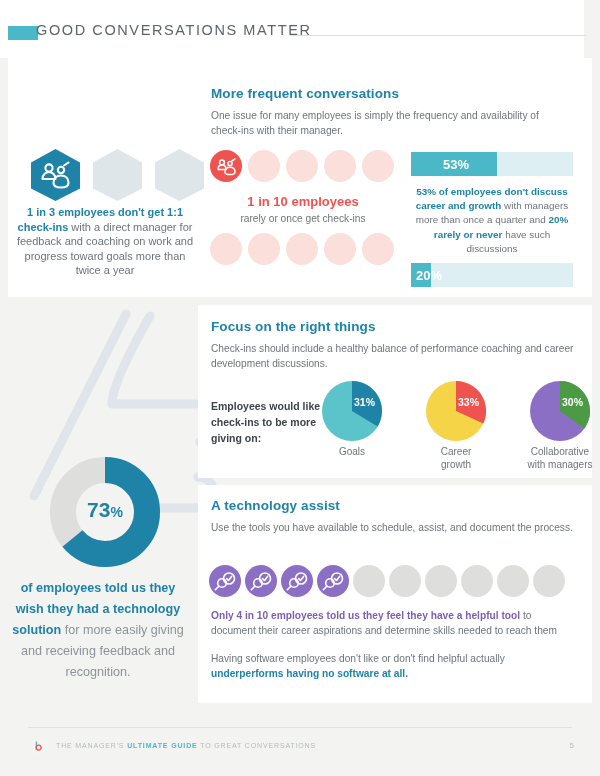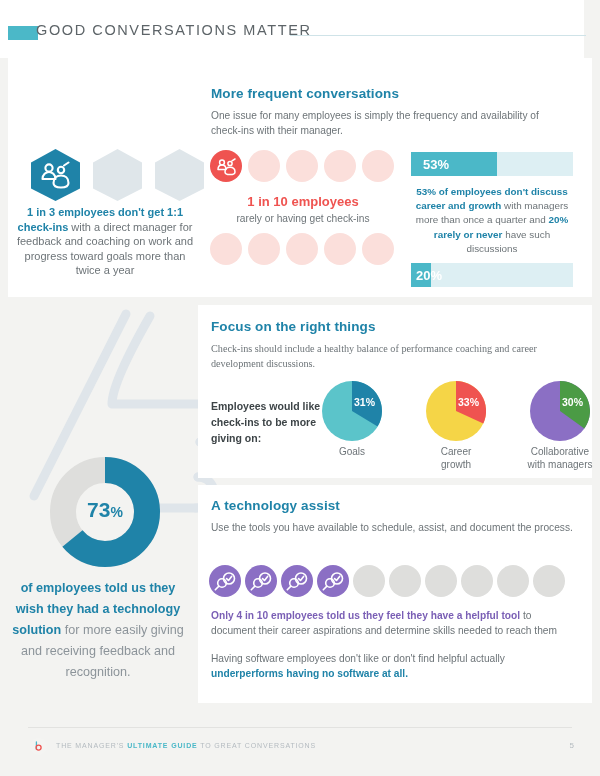--- a/index.html
+++ b/index.html
@@ -54,33 +54,33 @@
   .dot-row { display: flex; gap: 6px; }
   .dot { width: 32px; height: 32px; border-radius: 50%; background: #fbdfdb; }
   .dot.filled { background: #ef5350; position: relative; }
   .dots-caption { text-align: center; margin: 10px 0 9px; }
   .dots-caption .big { color: #ef5350; font-size: 13px; font-weight: bold; }
   .dots-caption .small { color: #6d7478; font-size: 10.2px; display: block; margin-top: 3px; }
 
   .bars-block { position: absolute; left: 411px; top: 152px; width: 162px; z-index: 3; }
   .bar-track { background: #ddeff3; height: 24px; width: 162px; position: relative; }
   .bar-fill { background: #4bb8c8; height: 24px; display: flex; align-items: center; }
-  .bar-fill span { color: #ffffff; font-size: 13px; font-weight: bold; margin-left: 12px; }
+  .bar-fill span { color: #ffffff; font-size: 13px; font-weight: bold; margin-left: 32px; }
   .bar-53 { width: 86px; }
   .bar-20 { width: 20px; }
   .bar-20 span { margin-left: 5px; }
   .bars-text {
     font-size: 9.9px; line-height: 14.2px; color: #6d7478; text-align: center;
     margin: 9px 0 7px;
   }
   .bars-text b { color: #1f83a8; }
 
   
   .s2-head { position: absolute; left: 211px; top: 319px; width: 370px; z-index: 3; }
-  .s2-head .sec-body { margin-top: 7px; font-family: Liberation Serif, serif; }
+  .s2-head .sec-body { margin-top: 7px; }
   .s2-label {
     position: absolute; left: 211px; top: 398px; width: 118px; z-index: 3;
     font-size: 10.5px; font-weight: bold; line-height: 16px; color: #3d4447;
   }
   .pies { position: absolute; left: 316px; top: 381px; z-index: 3; display: flex; gap: 32px; }
   .pie-item { width: 72px; text-align: center; }
   .pie { width: 60px; height: 60px; margin: 0 auto; position: relative; }
   .pie-pct {
     position: absolute; color: #fff; font-size: 10.5px; font-weight: bold;
     right: 7px; top: 15px;
@@ -195,21 +195,21 @@
           </g>
         </svg>
       </div>
       <div class="dot"></div>
       <div class="dot"></div>
       <div class="dot"></div>
       <div class="dot"></div>
     </div>
     <div class="dots-caption">
       <span class="big">1 in 10 employees</span>
-      <span class="small">rarely or having get check-ins</span>
+      <span class="small">rarely or once get check-ins</span>
     </div>
     <div class="dot-row">
       <div class="dot"></div>
       <div class="dot"></div>
       <div class="dot"></div>
       <div class="dot"></div>
       <div class="dot"></div>
     </div>
   </div>
 

